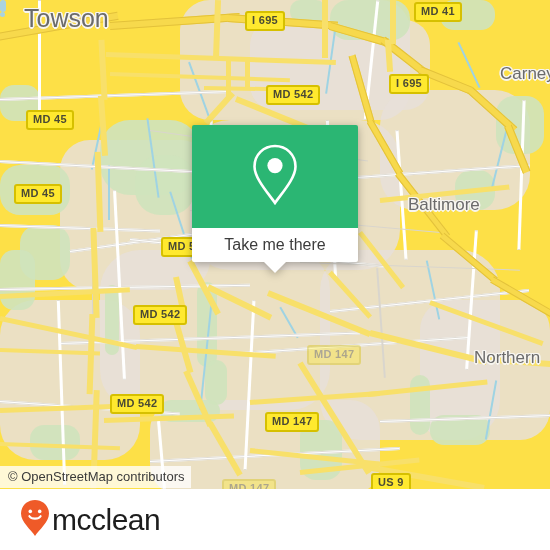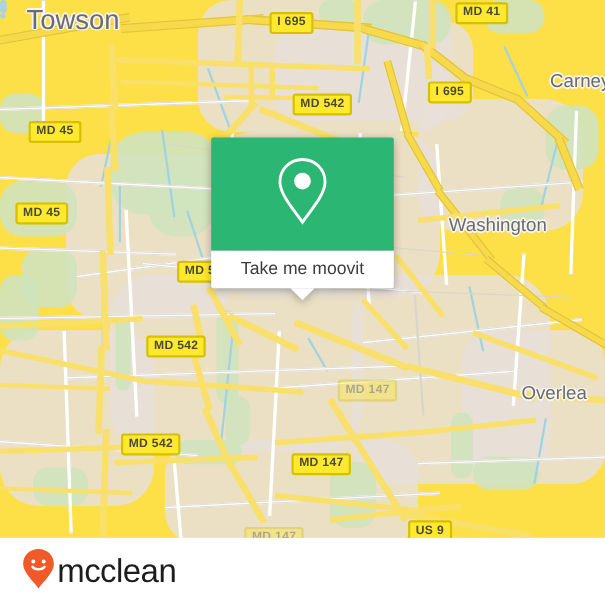--- a/index.html
+++ b/index.html
@@ -261,22 +261,22 @@
     <div class="road trunk" style="left:380px;top:198px;width:130px;height:5px;transform:rotate(-6deg);"></div>
     <div class="road trunk" style="left:360px;top:230px;width:70px;height:5px;transform:rotate(52deg);"></div>
     <div class="road trunk" style="left:330px;top:270px;width:60px;height:5px;transform:rotate(48deg);"></div>
     <div class="road trunk" style="left:0px;top:316px;width:140px;height:5px;transform:rotate(12deg);"></div>
     <div class="road trunk" style="left:136px;top:344px;width:140px;height:5px;transform:rotate(4deg);"></div>
     <div class="road trunk" style="left:430px;top:300px;width:120px;height:5px;transform:rotate(20deg);"></div>
     <div class="road trunk" style="left:300px;top:470px;width:120px;height:5px;transform:rotate(-6deg);"></div>
 
     <div class="placename city-big" style="left:24px;top:4px;">Towson</div>
     <div class="placename city-mid" style="left:500px;top:64px;">Carney</div>
-    <div class="placename city-mid" style="left:408px;top:195px;">Washington</div>
-    <div class="placename city-mid" style="left:474px;top:348px;">Overlea</div>
+    <div class="placename city-mid" style="left:408px;top:195px;">Baltimore</div>
+    <div class="placename city-mid" style="left:474px;top:348px;">Northern</div>
 
     <div class="shield" style="left:245px;top:11px;">I 695</div>
     <div class="shield" style="left:414px;top:2px;">MD 41</div>
     <div class="shield" style="left:389px;top:74px;">I 695</div>
     <div class="shield" style="left:266px;top:85px;">MD 542</div>
     <div class="shield" style="left:26px;top:110px;">MD 45</div>
     <div class="shield" style="left:14px;top:184px;">MD 45</div>
     <div class="shield" style="left:161px;top:237px;">MD 542</div>
     <div class="shield" style="left:133px;top:305px;">MD 542</div>
     <div class="shield faded" style="left:307px;top:345px;">MD 147</div>
@@ -288,25 +288,26 @@
     <div id="popup">
       <div id="popup-top">
         <span>
           <svg width="52" height="66" viewBox="0 0 52 66" aria-hidden="true">
             <path d="M26 4 C14.5 4 5.5 13 5.5 24.4 C5.5 36.5 20 52 26 61 C32 52 46.5 36.5 46.5 24.4 C46.5 13 37.5 4 26 4 Z" fill="none" stroke="#ffffff" stroke-width="2.6"></path>
             <circle cx="26" cy="23.6" r="7.6" fill="#ffffff"></circle>
           </svg>
         </span>
       </div>
       <div id="popup-bottom">
-        <span id="popup-label">Take me moovit</span>
+        <span id="popup-label">Take me there</span>
       </div>
       <div id="popup-tail"></div>
     </div>
 
+    <div id="attribution">© OpenStreetMap contributors</div>
   </div>
 
   <div id="footer">
     <div id="brand">
       <span>
         <svg width="30" height="38" viewBox="0 0 30 38" aria-hidden="true">
           <path d="M15 1 C7 1 1 7 1 14.6 C1 23 11 31 15 37 C19 31 29 23 29 14.6 C29 7 23 1 15 1 Z" fill="#ef5a28"></path>
           <circle cx="10.3" cy="12.4" r="1.8" fill="#ffffff"></circle>
           <circle cx="19.7" cy="12.4" r="1.8" fill="#ffffff"></circle>
           <path d="M9.4 17.2 C11.4 20.4 18.6 20.4 20.6 17.2" fill="none" stroke="#ffffff" stroke-width="2.1" stroke-linecap="round"></path>

